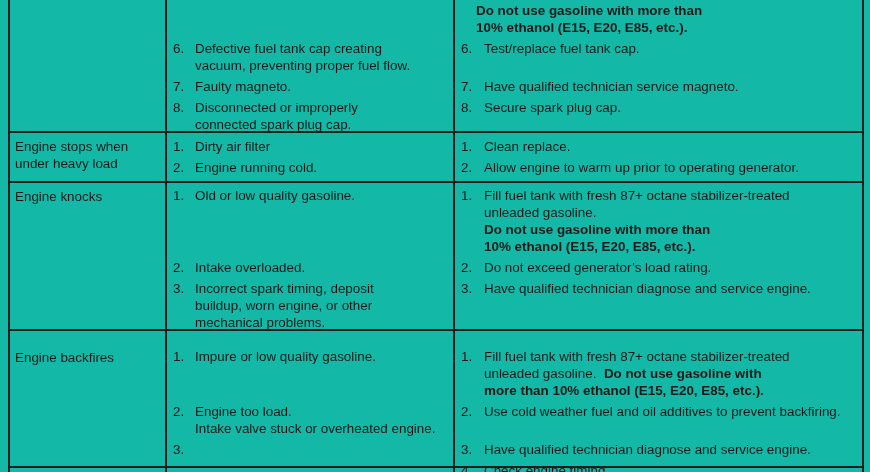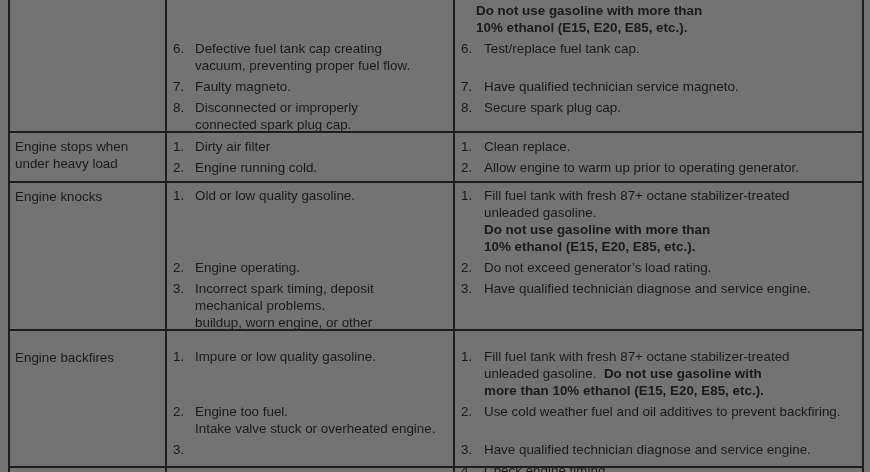--- a/index.html
+++ b/index.html
@@ -4,21 +4,21 @@
 <style>
   html, body {
     margin: 0;
     padding: 0;
     background: #ffffff;
   }
   .page {
     position: relative;
     width: 870px;
     height: 472px;
-    background: #737373;
+    background: #14b8a6;
     overflow: hidden;
     font-family: "Liberation Sans", "DejaVu Sans", sans-serif;
     font-size: 13.4px;
     line-height: 17px;
     color: #1a1a1a;
   }
   .tablewrap {
     position: absolute;
     left: 8px;
     top: 0;
@@ -245,38 +245,38 @@
               <span class="ln b">Do not use gasoline with more than</span>
               <span class="ln b">10% ethanol (E15, E20, E85, etc.).</span>
             </div>
           </div>
         </div>
 
         <div class="pair">
           <div class="cell cause">
             <span class="num">2.</span>
             <div class="txt">
-              <span class="ln">Engine operating.</span>
+              <span class="ln">Intake overloaded.</span>
             </div>
           </div>
           <div class="cell sol">
             <span class="num">2.</span>
             <div class="txt">
               <span class="ln">Do not exceed generator’s load rating.</span>
             </div>
           </div>
         </div>
 
         <div class="pair">
           <div class="cell cause">
             <span class="num">3.</span>
             <div class="txt">
               <span class="ln">Incorrect spark timing, deposit</span>
+              <span class="ln">buildup, worn engine, or other</span>
               <span class="ln">mechanical problems.</span>
-              <span class="ln">buildup, worn engine, or other</span>
             </div>
           </div>
           <div class="cell sol">
             <span class="num">3.</span>
             <div class="txt">
               <span class="ln">Have qualified technician diagnose and service engine.</span>
             </div>
           </div>
         </div>
 
@@ -303,21 +303,21 @@
               <span class="ln"><span class="run">unleaded gasoline.&nbsp; </span><span class="run b">Do not use gasoline with</span></span>
               <span class="ln b">more than 10% ethanol (E15, E20, E85, etc.).</span>
             </div>
           </div>
         </div>
 
         <div class="pair">
           <div class="cell cause">
             <span class="num">2.</span>
             <div class="txt">
-              <span class="ln">Engine too fuel.</span>
+              <span class="ln">Engine too load.</span>
               <span class="ln">Intake valve stuck or overheated engine.</span>
             </div>
           </div>
           <div class="cell sol">
             <span class="num">2.</span>
             <div class="txt">
               <span class="ln">Use cold weather fuel and oil additives to prevent backfiring.</span>
             </div>
           </div>
         </div>

